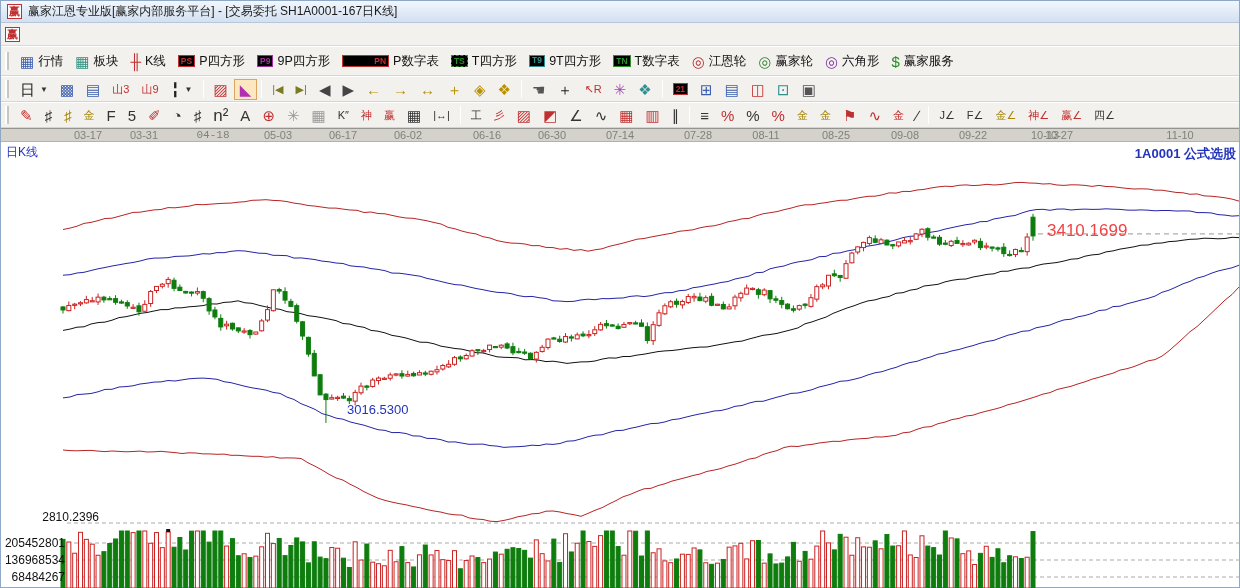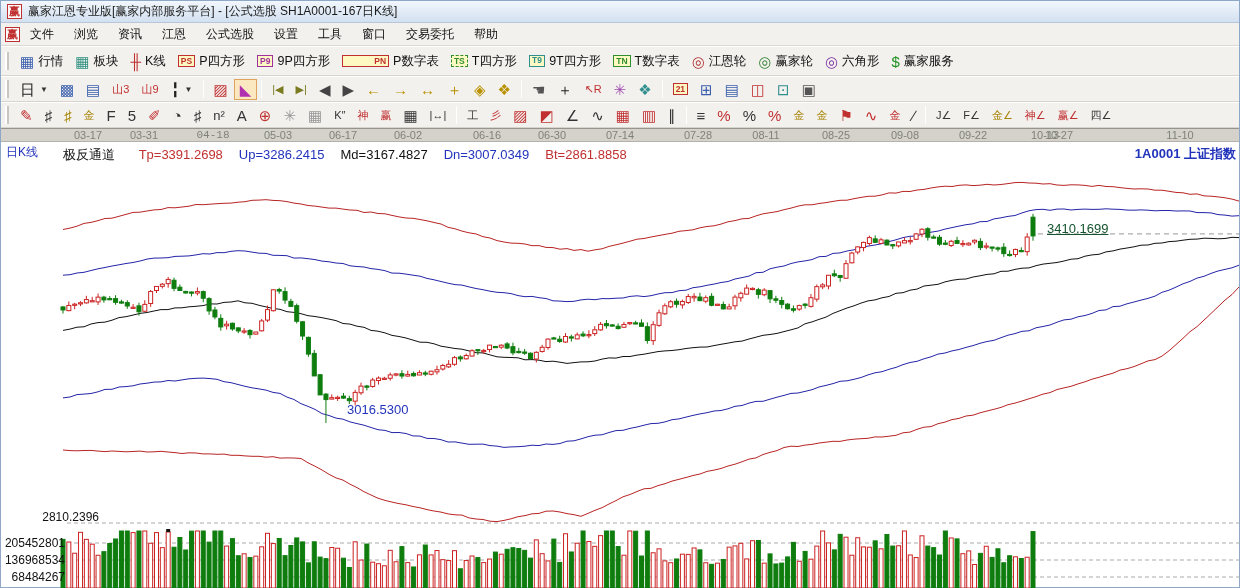--- a/index.html
+++ b/index.html
@@ -22,66 +22,54 @@
     display:flex; align-items:center; flex:0 0 auto; padding:0 2px; }
   .tb1 { height:30px; } .tb2 { height:26px; } .tb3 { height:26px; }
   .grip { width:4px; height:18px; border-left:2px solid #fff; border-right:2px solid #c9c6c0; margin:0 5px 0 2px; }
   .sep { width:1px; height:18px; background:#c5c2bc; border-right:1px solid #fff; margin:0 4px; }
 
   .tbbtn { display:flex; align-items:center; gap:4px; padding:2px 5px; border:1px solid transparent;
     background:transparent; cursor:default; font-size:12.5px; color:#111; white-space:nowrap; }
   .tbbtn.active { background:#fbe7c0; border-color:#dfa45c; }
   .glyph { font-size:15px; line-height:15px; display:inline-block; }
   .lettericon { display:inline-flex; align-items:center; justify-content:center; border:1px solid currentColor;
-    font-size:8.5px; font-weight:bold; padding:1px 2px; line-height:1; background:#fef9c3; }
+    font-size:8.5px; font-weight:bold; padding:1px 2px; line-height:1; background:#000000; }
   .lettericon.dashed { border-style:dashed; }
   .caret { font-size:8px; color:#333; margin-left:1px; }
 
   .datestrip { height:14px; background:#d5d2cb; border-top:1px solid #96948e; border-bottom:1px solid #b5b2ab;
     position:relative; flex:0 0 auto; font-size:11px; color:#80807a; }
   .datestrip span { position:absolute; top:0; transform:translateX(-50%); letter-spacing:0; }
 
   .chartarea { position:relative; flex:1 1 auto; background:#fff; }
   .chartarea svg { position:absolute; left:0; top:0; }
 
   .ovl { position:absolute; white-space:nowrap; }
   .period-label { left:5px; top:2px; color:#2233bb; font-size:12px; }
   .chan-row { left:62px; top:4px; font-size:13px; }
   .chan-row .nm { color:#111; margin-right:20px; }
   .chan-row .pp { margin-right:16px; }
   .symbol-label { right:3px; top:3px; color:#2233bb; font-size:13px; font-weight:bold; }
-  .cur-price { left:1046px; top:79px; color:#14532d; font-size:13px;text-decoration:underline; }
+  .cur-price { left:1046px; top:79px; color:#ef4444; font-size:17px; }
   .low-price { left:346px; top:260px; color:#2233bb; font-size:13px; }
   .scale { width:64px; text-align:right; color:#111; font-size:12px; }
   .sc0 { left:2px; top:368px;margin-left:32px; } .sc1 { left:0px; top:394px; } .sc2 { left:0px; top:411px; } .sc3 { left:0px; top:428px; }
 </style>
 </head>
 <body>
 
 <div class="window">
 
   <div class="titlebar">
     <span class="appicon">赢</span>
-    <span class="titletext">赢家江恩专业版[赢家内部服务平台] - [公式选股 SH1A0001-167日K线]</span>
+    <span class="titletext">赢家江恩专业版[赢家内部服务平台] - [交易委托 SH1A0001-167日K线]</span>
   </div>
 
   <div class="menubar">
     <span class="appicon">赢</span>
-    <div class="menu-items">
-        <div class="menu-item">文件</div>
-        <div class="menu-item">浏览</div>
-        <div class="menu-item">资讯</div>
-        <div class="menu-item">江恩</div>
-        <div class="menu-item">公式选股</div>
-        <div class="menu-item">设置</div>
-        <div class="menu-item">工具</div>
-        <div class="menu-item">窗口</div>
-        <div class="menu-item">交易委托</div>
-        <div class="menu-item">帮助</div>
-      </div>
   </div>
 
   <div class="toolbar tb1">
     <span class="grip"></span>
   <div class="tbbtn">
         <span class="glyph" style="color: rgb(58, 95, 174);">▦</span>
         <span>行情</span>
       </div>
       <div class="tbbtn">
         <span class="glyph" style="color: rgb(46, 143, 127);">▦</span>
@@ -253,21 +241,21 @@
       <div class="tbbtn">
         <span class="glyph" style="color: rgb(192, 48, 48);">✐</span>
       </div>
       <div class="tbbtn">
         <span class="glyph" style="color: rgb(51, 51, 51);">◔</span>
       </div>
       <div class="tbbtn">
         <span class="glyph" style="color: rgb(51, 51, 51);">♯</span>
       </div>
       <div class="tbbtn">
-        <span class="glyph" style="font-size: 13px; color: rgb(51, 51, 51);">n²</span>
+        <span class="glyph" style="font-size: 17px; color: rgb(51, 51, 51);">n²</span>
       </div>
       <div class="tbbtn">
         <span class="glyph" style="color: rgb(51, 51, 51);">A</span>
       </div>
       <div class="tbbtn">
         <span class="glyph" style="color: rgb(192, 48, 48);">⊕</span>
       </div>
       <div class="tbbtn">
         <span class="glyph" style="color: rgb(153, 153, 153);">✳</span>
       </div>
@@ -898,24 +886,21 @@
         <rect x="1018.3132530120481" y="416.5163347458826" width="4" height="29.483665254117405" fill="#0e7d0e" stroke="#0e7d0e" stroke-width="1"></rect>
         <line x1="1026.1566265060242" y1="91.11780577931852" x2="1026.1566265060242" y2="113.63072358106473" stroke="#cc2222" stroke-width="1"></line>
         <rect x="1024.1566265060242" y="95.04399293068592" width="4" height="14.599712635530793" fill="#ffffff" stroke="#cc2222" stroke-width="1"></rect>
         <rect x="1024.1566265060242" y="415.2294571763151" width="4" height="30.770542823684867" fill="#ffffff" stroke="#cc2222" stroke-width="1"></rect>
         <line x1="1032" y1="71.8226812691916" x2="1032" y2="98.7142280971437" stroke="#0e7d0e" stroke-width="1"></line>
         <rect x="1030" y="75.18412462268563" width="4" height="18.72804154089519" fill="#0e7d0e" stroke="#0e7d0e" stroke-width="1"></rect>
         <rect x="1030" y="389.5787852935493" width="4" height="56.42121470645071" fill="#0e7d0e" stroke="#0e7d0e" stroke-width="1"></rect>
         <line x1="1037" y1="91.90975435790452" x2="1240" y2="91.90975435790452" stroke="#999999" stroke-width="1" stroke-dasharray="5 4"></line>
       </svg>
     <span class="ovl period-label">日K线</span>
-    <span class="ovl chan-row">
-      <span class="nm">极反通道</span>
-    <span class="pp" style="color: rgb(192, 48, 48);">Tp=3391.2698</span><span class="pp" style="color: rgb(34, 51, 187);">Up=3286.2415</span><span class="pp" style="color: rgb(17, 17, 17);">Md=3167.4827</span><span class="pp" style="color: rgb(34, 51, 187);">Dn=3007.0349</span><span class="pp" style="color: rgb(192, 48, 48);">Bt=2861.8858</span></span>
-    <span class="ovl symbol-label">1A0001 上证指数</span>
+    <span class="ovl symbol-label">1A0001 公式选股</span>
     <span class="ovl cur-price">3410.1699</span>
     <span class="ovl low-price">3016.5300</span>
     <span class="ovl scale sc0">2810.2396</span>
     <span class="ovl scale sc1">205452801</span>
     <span class="ovl scale sc2">136968534</span>
     <span class="ovl scale sc3">68484267</span>
   </div>
 
 </div>
 

